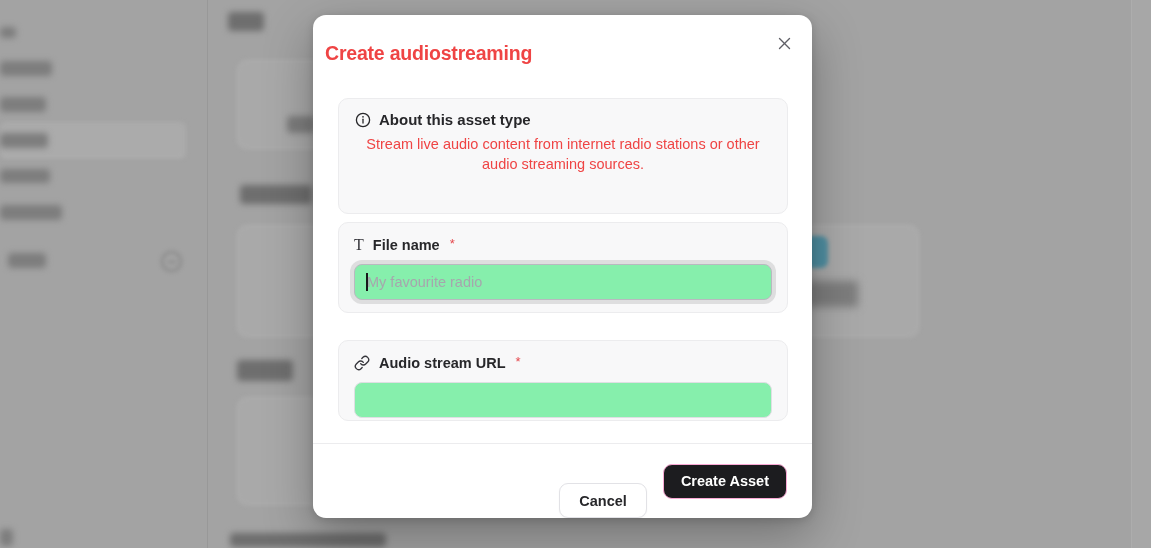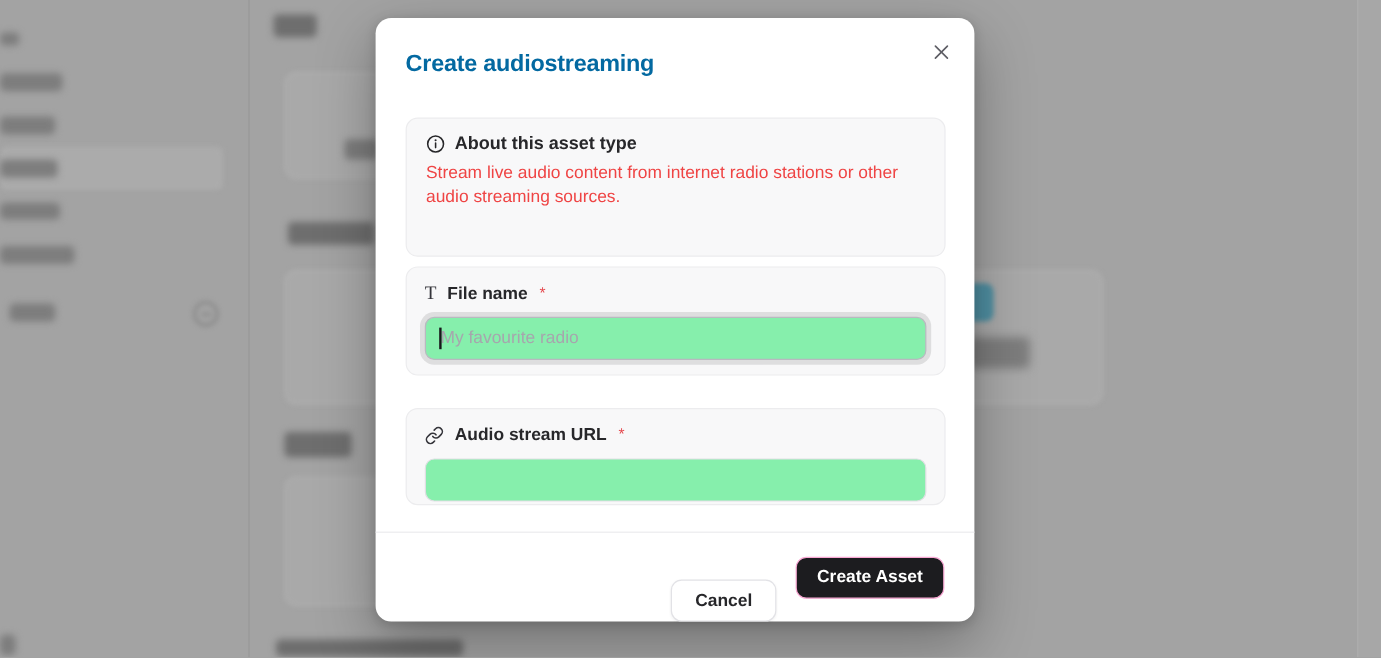--- a/index.html
+++ b/index.html
@@ -13,26 +13,26 @@
   .scroll-seam{position:absolute;right:0;top:0;width:19px;height:548px;background:#a7a7a7;border-left:1px solid #adadad;}
   .pill{position:absolute;background:#ababab;border-radius:6px;filter:blur(2px);border-bottom:1px solid #b6b6b6;}
   .bgcard{position:absolute;background:#a9a9a9;border:1px solid #b4b4b4;border-radius:10px;filter:blur(2px);}
   .ring-icon{position:absolute;width:17px;height:17px;border:2px solid #858585;border-radius:50%;filter:blur(2px);display:flex;align-items:center;justify-content:center;}
   .ring-icon i{display:block;width:8px;height:2px;background:#858585;}
   .teal-tile{position:absolute;width:30px;height:32px;background:#4f8fa2;border-radius:7px;filter:blur(2px);}
 
   
   .modal{position:absolute;left:313px;top:15px;width:499px;height:503px;background:#ffffff;border-radius:13px;
          box-shadow:0 18px 50px rgba(0,0,0,0.30), 0 2px 10px rgba(0,0,0,0.15);}
-  .modal h1{position:absolute;left:25px;top:27px;margin:0;font-size:19.5px;font-weight:700;color:#0369a1;letter-spacing:-0.2px;}
+  .modal h1{position:absolute;left:12px;top:27px;margin:0;font-size:19.5px;font-weight:700;color:#ef4444;letter-spacing:-0.2px;}
   .close-btn{position:absolute;top:15px;right:15px;width:26px;height:26px;border:none;background:transparent;cursor:pointer;
              display:flex;align-items:center;justify-content:center;padding:0;color:#5f5f66;}
 
   .info-box{position:absolute;left:25px;top:83px;width:450px;height:116px;box-sizing:border-box;
-            background:#f8f8f9;border:1px solid #ececee;border-radius:10px;padding:12px 16px;}
+            background:#f8f8f9;border:1px solid #ececee;border-radius:10px;padding:12px 16px;text-align:center;}
   .info-head{display:flex;align-items:center;gap:8px;}
   .info-head .txt{font-size:15px;font-weight:700;color:#27272a;}
   .info-body{margin:6px 0 0 0;font-size:14.5px;line-height:20px;color:#ef4444;}
 
   .field-group{position:absolute;left:25px;width:450px;box-sizing:border-box;
                background:#f8f8f9;border:1px solid #ececee;border-radius:10px;padding:12px 15px;}
   .fg1{top:207px;height:91px;}
   .fg2{top:325px;height:81px;}
   .label-row{display:flex;align-items:center;gap:9px;height:20px;}
   .t-glyph{font-family:"Liberation Serif","DejaVu Serif",serif;font-size:16px;line-height:16px;font-weight:500;color:#35353b;}

